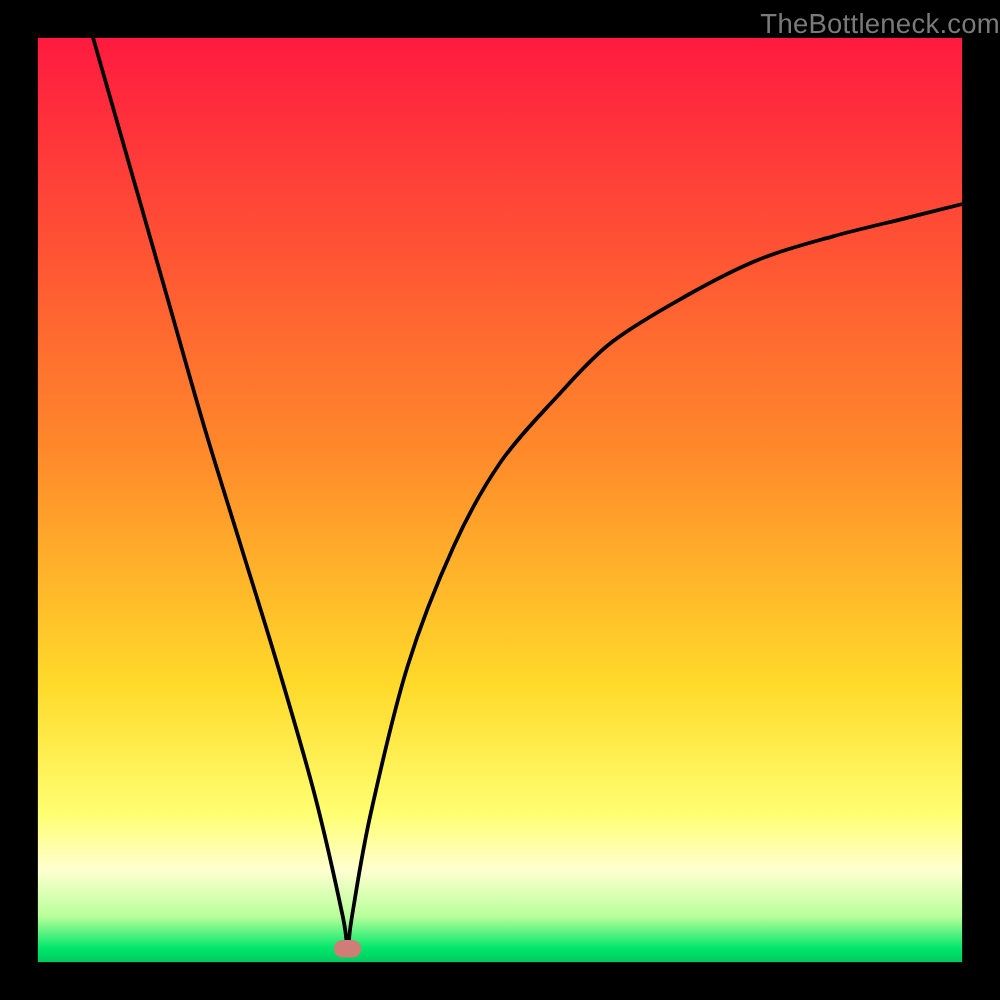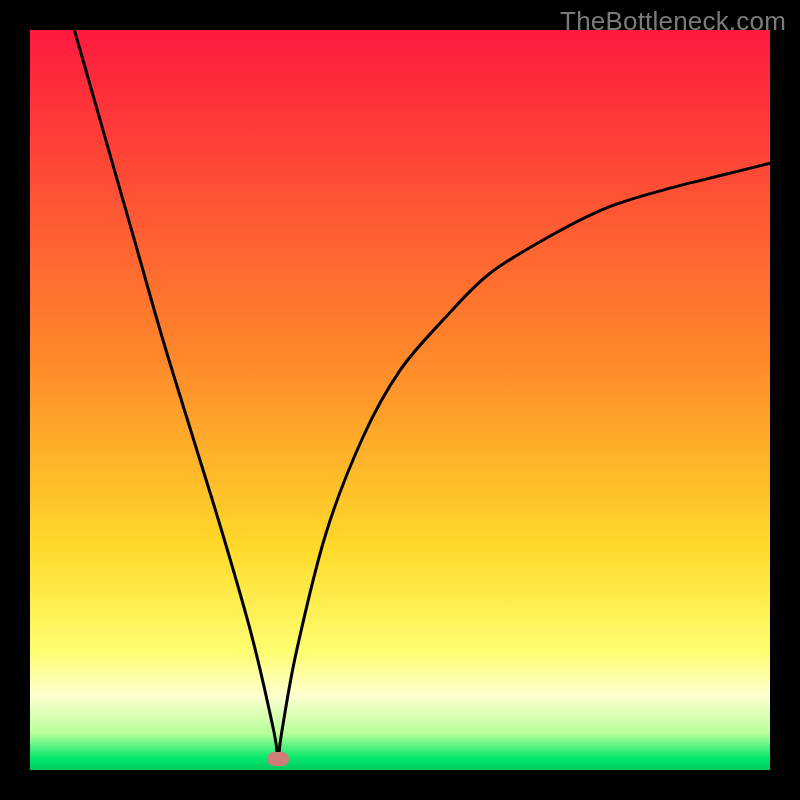--- a/index.html
+++ b/index.html
@@ -25,23 +25,23 @@
     height: 740px;
     overflow: hidden;
   }
   .gradient {
     position: absolute;
     inset: 0;
   }
   .watermark {
     position: absolute;
     top: 6px;
-    right: 14px;
+    right: 0;
     color: #7a7a7a;
-    font-size: 26px;
+    font-size: 22px;
     font-weight: 500;
     letter-spacing: 0.2px;
   }
   .marker {
     position: absolute;
     width: 22px;
     height: 14px;
     background: #cf7d77;
     border-radius: 8px;
     transform: translate(-50%, -50%);

